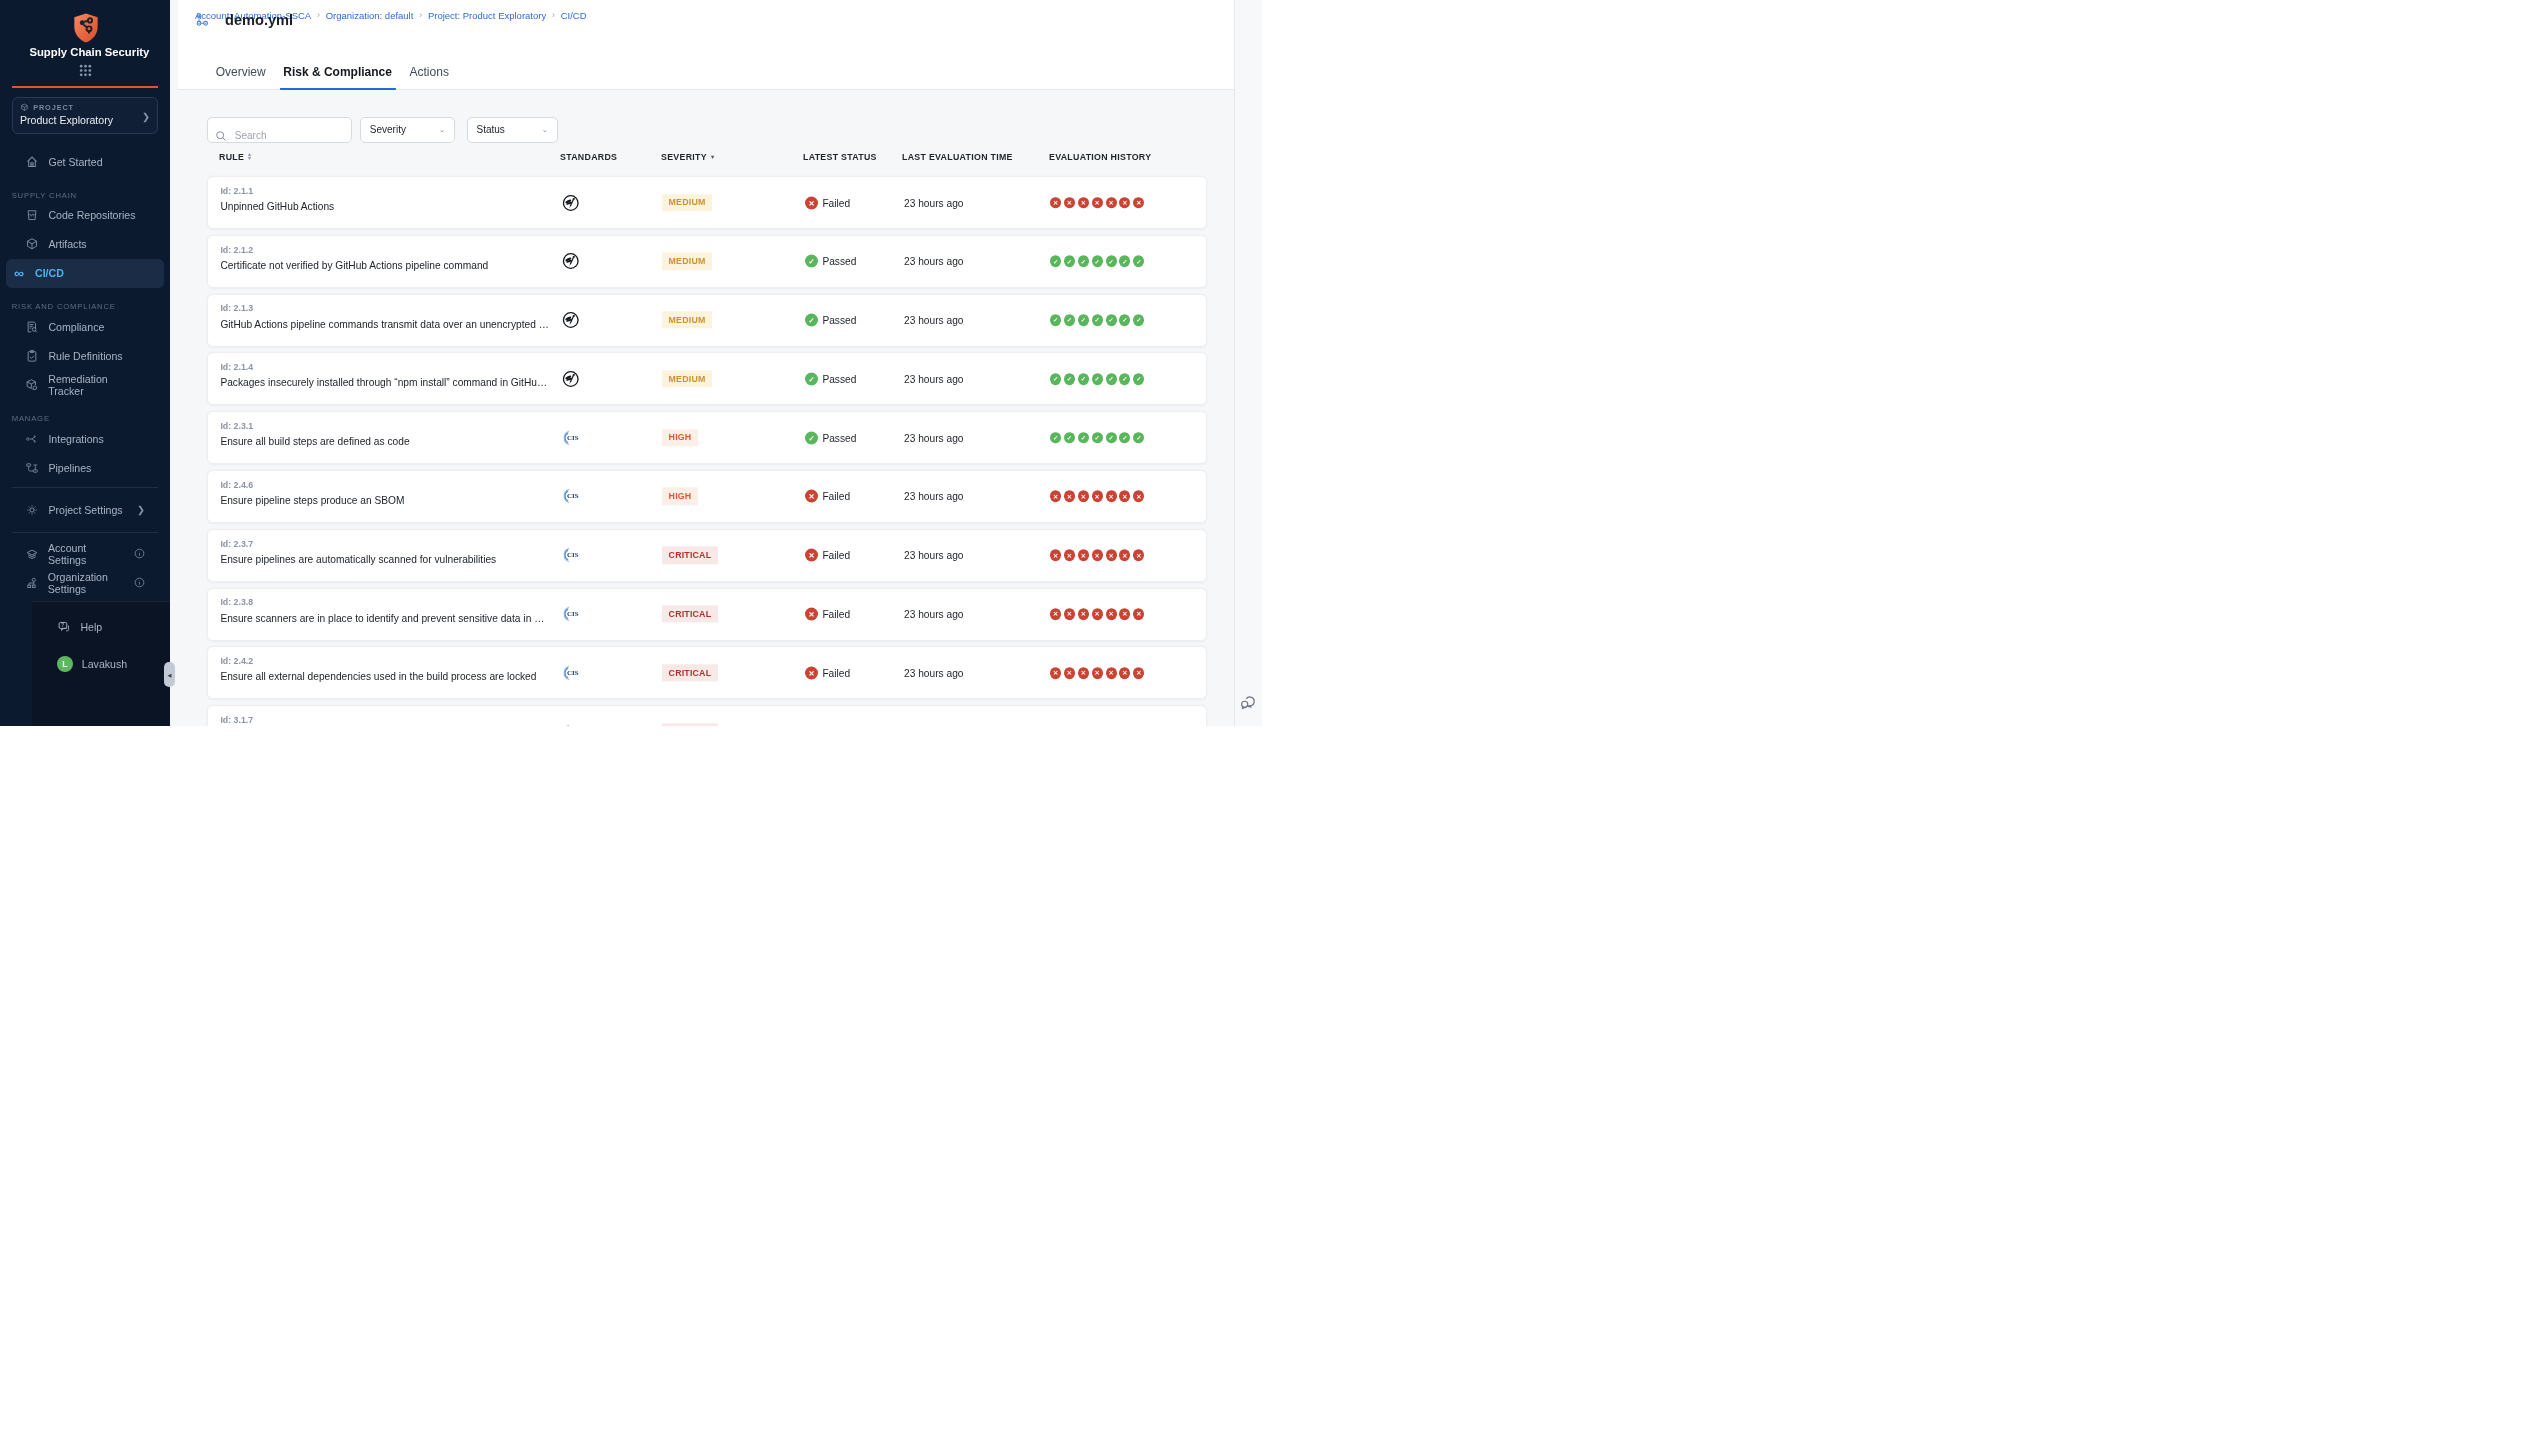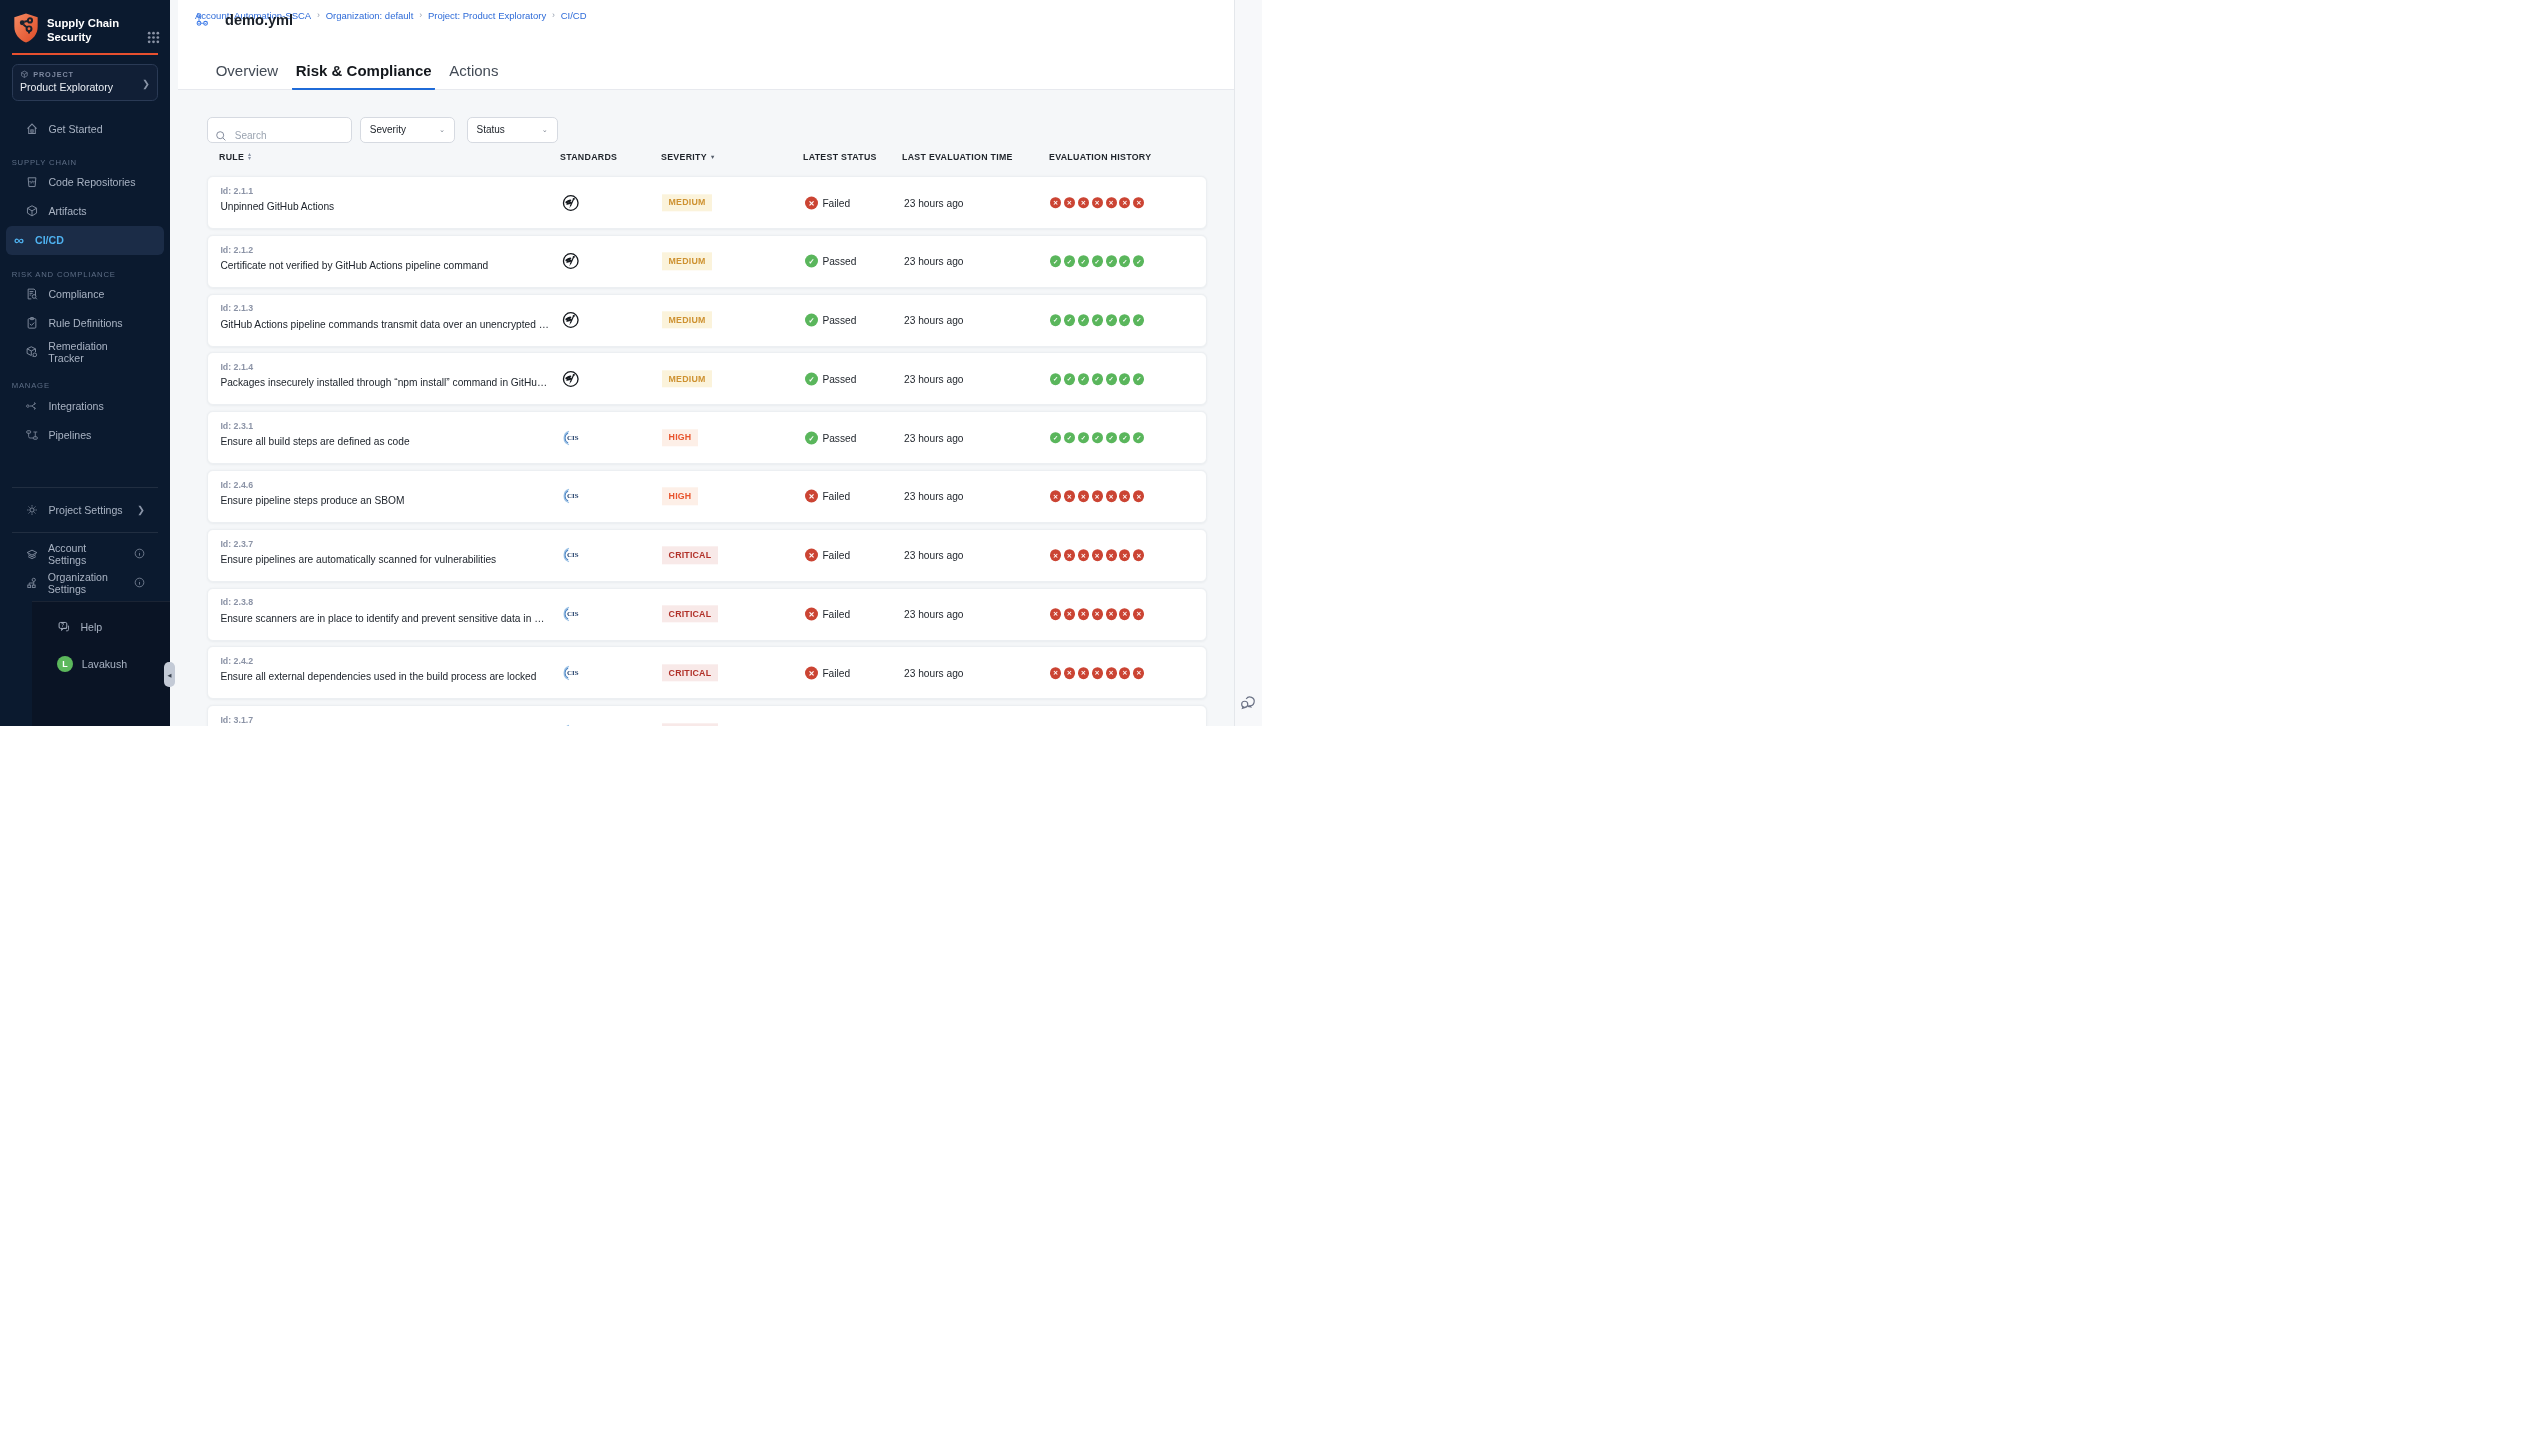--- a/index.html
+++ b/index.html
@@ -1,21 +1,21 @@
 <!DOCTYPE html>
 <html style="font-size:11.7px"><head>
 <meta charset="utf-8">
 <style>
   html,body{margin:0;padding:0;}
   .app{position:relative;width:1262px;height:726px;overflow:hidden;background:#F5F7F9;
        font-family:"Liberation Sans",sans-serif;-webkit-font-smoothing:antialiased;}
 
   
   .sidebar{position:absolute;left:0;top:0;width:170px;height:726px;background:#0B1A2F;z-index:3;}
-  .brand{display:flex;align-items:flex-end;padding:11.7px 10.2px 0 11.7px;}
+  .brand{display:flex;align-items:center;padding:11.7px 10.2px 0 11.7px;flex-direction:column;}
   .brand-title{flex:1;margin-left:7.3px;color:#FFFFFF;font-size:11.3px;line-height:14px;font-weight:bold;padding-top:1.5px;}
   .grid-icon{margin-top:4.4px;cursor:pointer;}
   .brand-rule{height:1.5px;background:#E8502F;margin:9.5px 11.7px 0 11.7px;}
   .proj-card{margin:9.5px 11.7px 0 11.7px;height:37px;background:#111F36;border:0.7px solid #2A3A55;border-radius:5.8px;position:relative;padding:5.1px 7.3px;box-sizing:border-box;cursor:pointer;}
   .proj-label{display:flex;align-items:center;gap:4.4px;color:#7E89A0;font-size:7.3px;font-weight:bold;letter-spacing:0.9px;}
   .proj-name{margin-top:2.2px;color:#E9EDF3;font-size:10.6px;}
   .proj-chev{position:absolute;right:7.3px;top:50%;transform:translateY(-50%);color:#8A95A8;font-size:9.5px;}
   .nav{margin-top:13px;}
   .nav-item{display:flex;align-items:center;gap:8.8px;height:29px;padding:0 25px;color:#A9B3C3;font-size:10.6px;cursor:pointer;}
   .nav-item .ni{width:14.6px;display:flex;justify-content:center;}
@@ -33,21 +33,21 @@
 
   
   .main{position:absolute;left:170px;top:0;width:1064px;height:726px;padding-left:8px;}
   .topbar{position:relative;height:90px;background:#FFFFFF;border-bottom:0.7px solid #E7E9EE;box-sizing:border-box;}
   .crumbs{position:absolute;left:17px;top:9.5px;font-size:9.5px;color:#2E6BD8;display:flex;gap:5.8px;align-items:center;}
   .crumbs a{color:#2E6BD8;text-decoration:none;cursor:pointer;}
   .crumb-sep{color:#98A1B0;font-size:8.8px;}
   .title-row{position:absolute;left:17px;top:12px;display:flex;align-items:center;gap:14px;}
   .page-title{font-size:14.6px;font-weight:bold;color:#1A2028;}
   .tabs{position:absolute;left:34px;bottom:-0.7px;display:flex;}
-  .tab{padding:7.3px 3.7px 8.8px 3.7px;margin-right:10.2px;font-size:15px;color:#434B56;cursor:pointer;border-bottom:2.2px solid transparent;}
+  .tab{padding:7.3px 3.7px 8.8px 3.7px;margin-right:10.2px;font-size:12px;color:#434B56;cursor:pointer;border-bottom:2.2px solid transparent;}
   .tab.active{color:#14181D;font-weight:bold;border-bottom:2.2px solid #1F6BD8;border-radius:0.7px;}
 
   .content{position:absolute;top:91px;left:0;right:0;bottom:0;}
   .filters{position:absolute;top:25.6px;left:37px;display:flex;}
   .search-box{width:145px;height:26px;background:#fff;border:0.7px solid #D6DAE1;border-radius:5.1px;display:flex;align-items:flex-end;padding:0 7.3px;box-sizing:border-box;}
   .search-box input{border:none;outline:none;font-size:10px;color:#333;width:100%;margin-left:5.8px;font-family:"Liberation Sans",sans-serif;}
   .search-box input::placeholder{color:#9AA3B0;}
   .select{height:26px;background:#fff;border:0.7px solid #D6DAE1;border-radius:5.1px;display:flex;align-items:center;justify-content:space-between;
           padding:0 8.8px;box-sizing:border-box;font-size:10px;color:#22272E;cursor:pointer;}
   .sel-sev{width:95px;margin-left:8px;}

